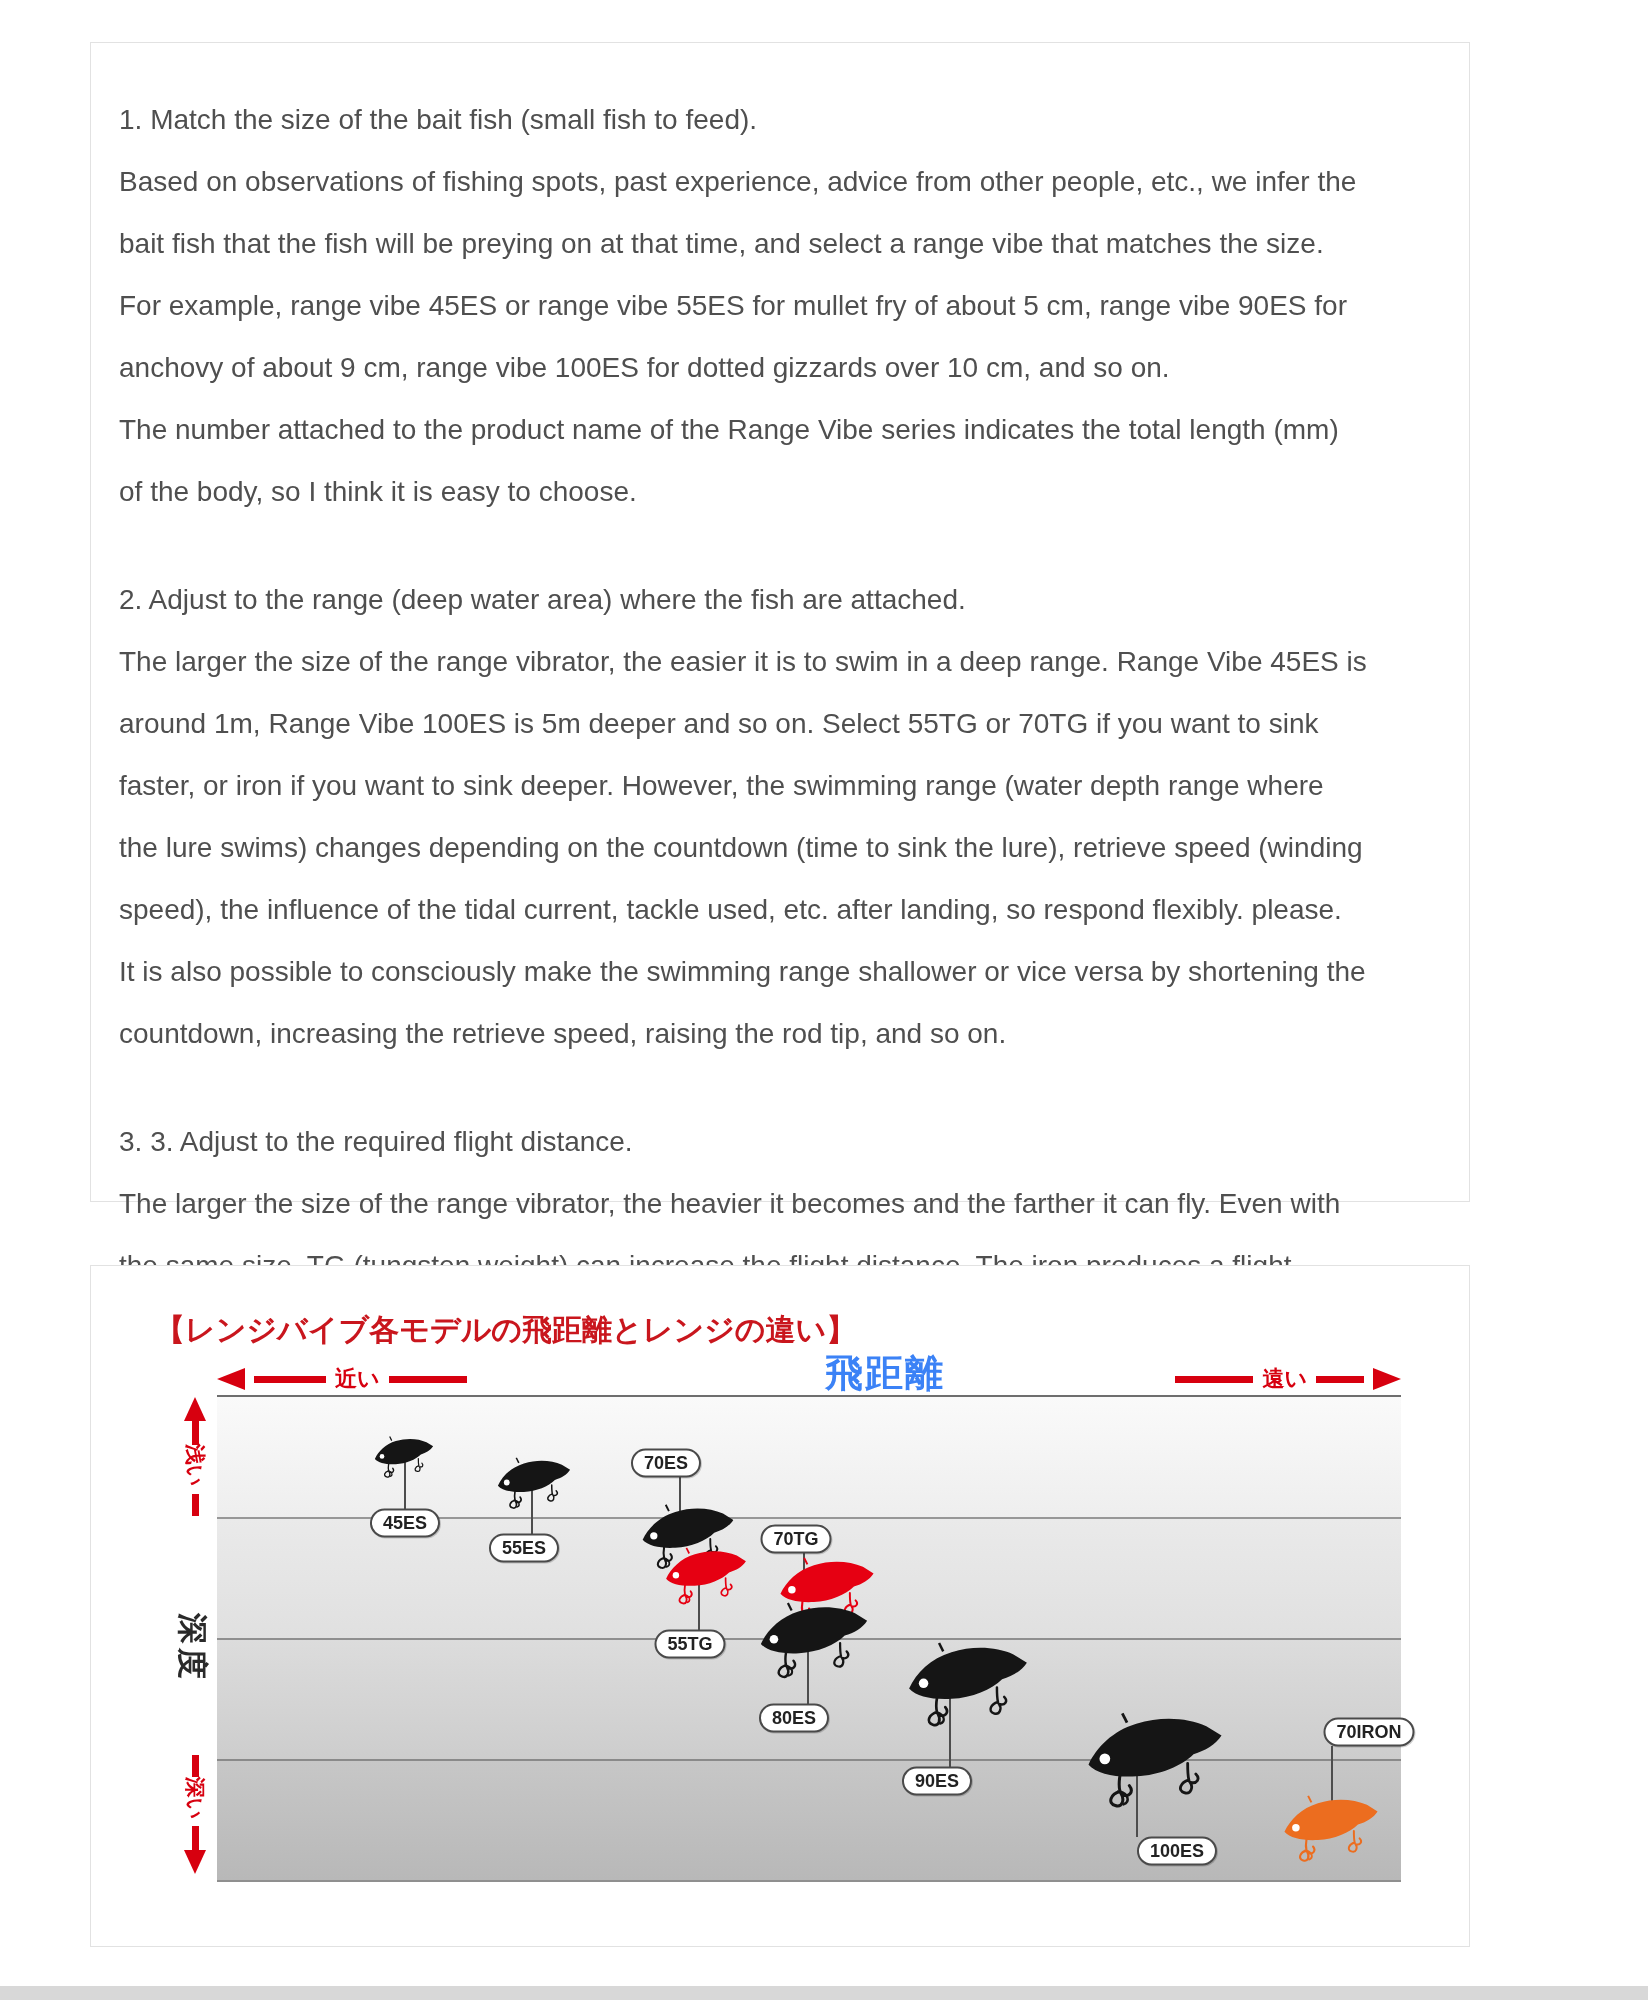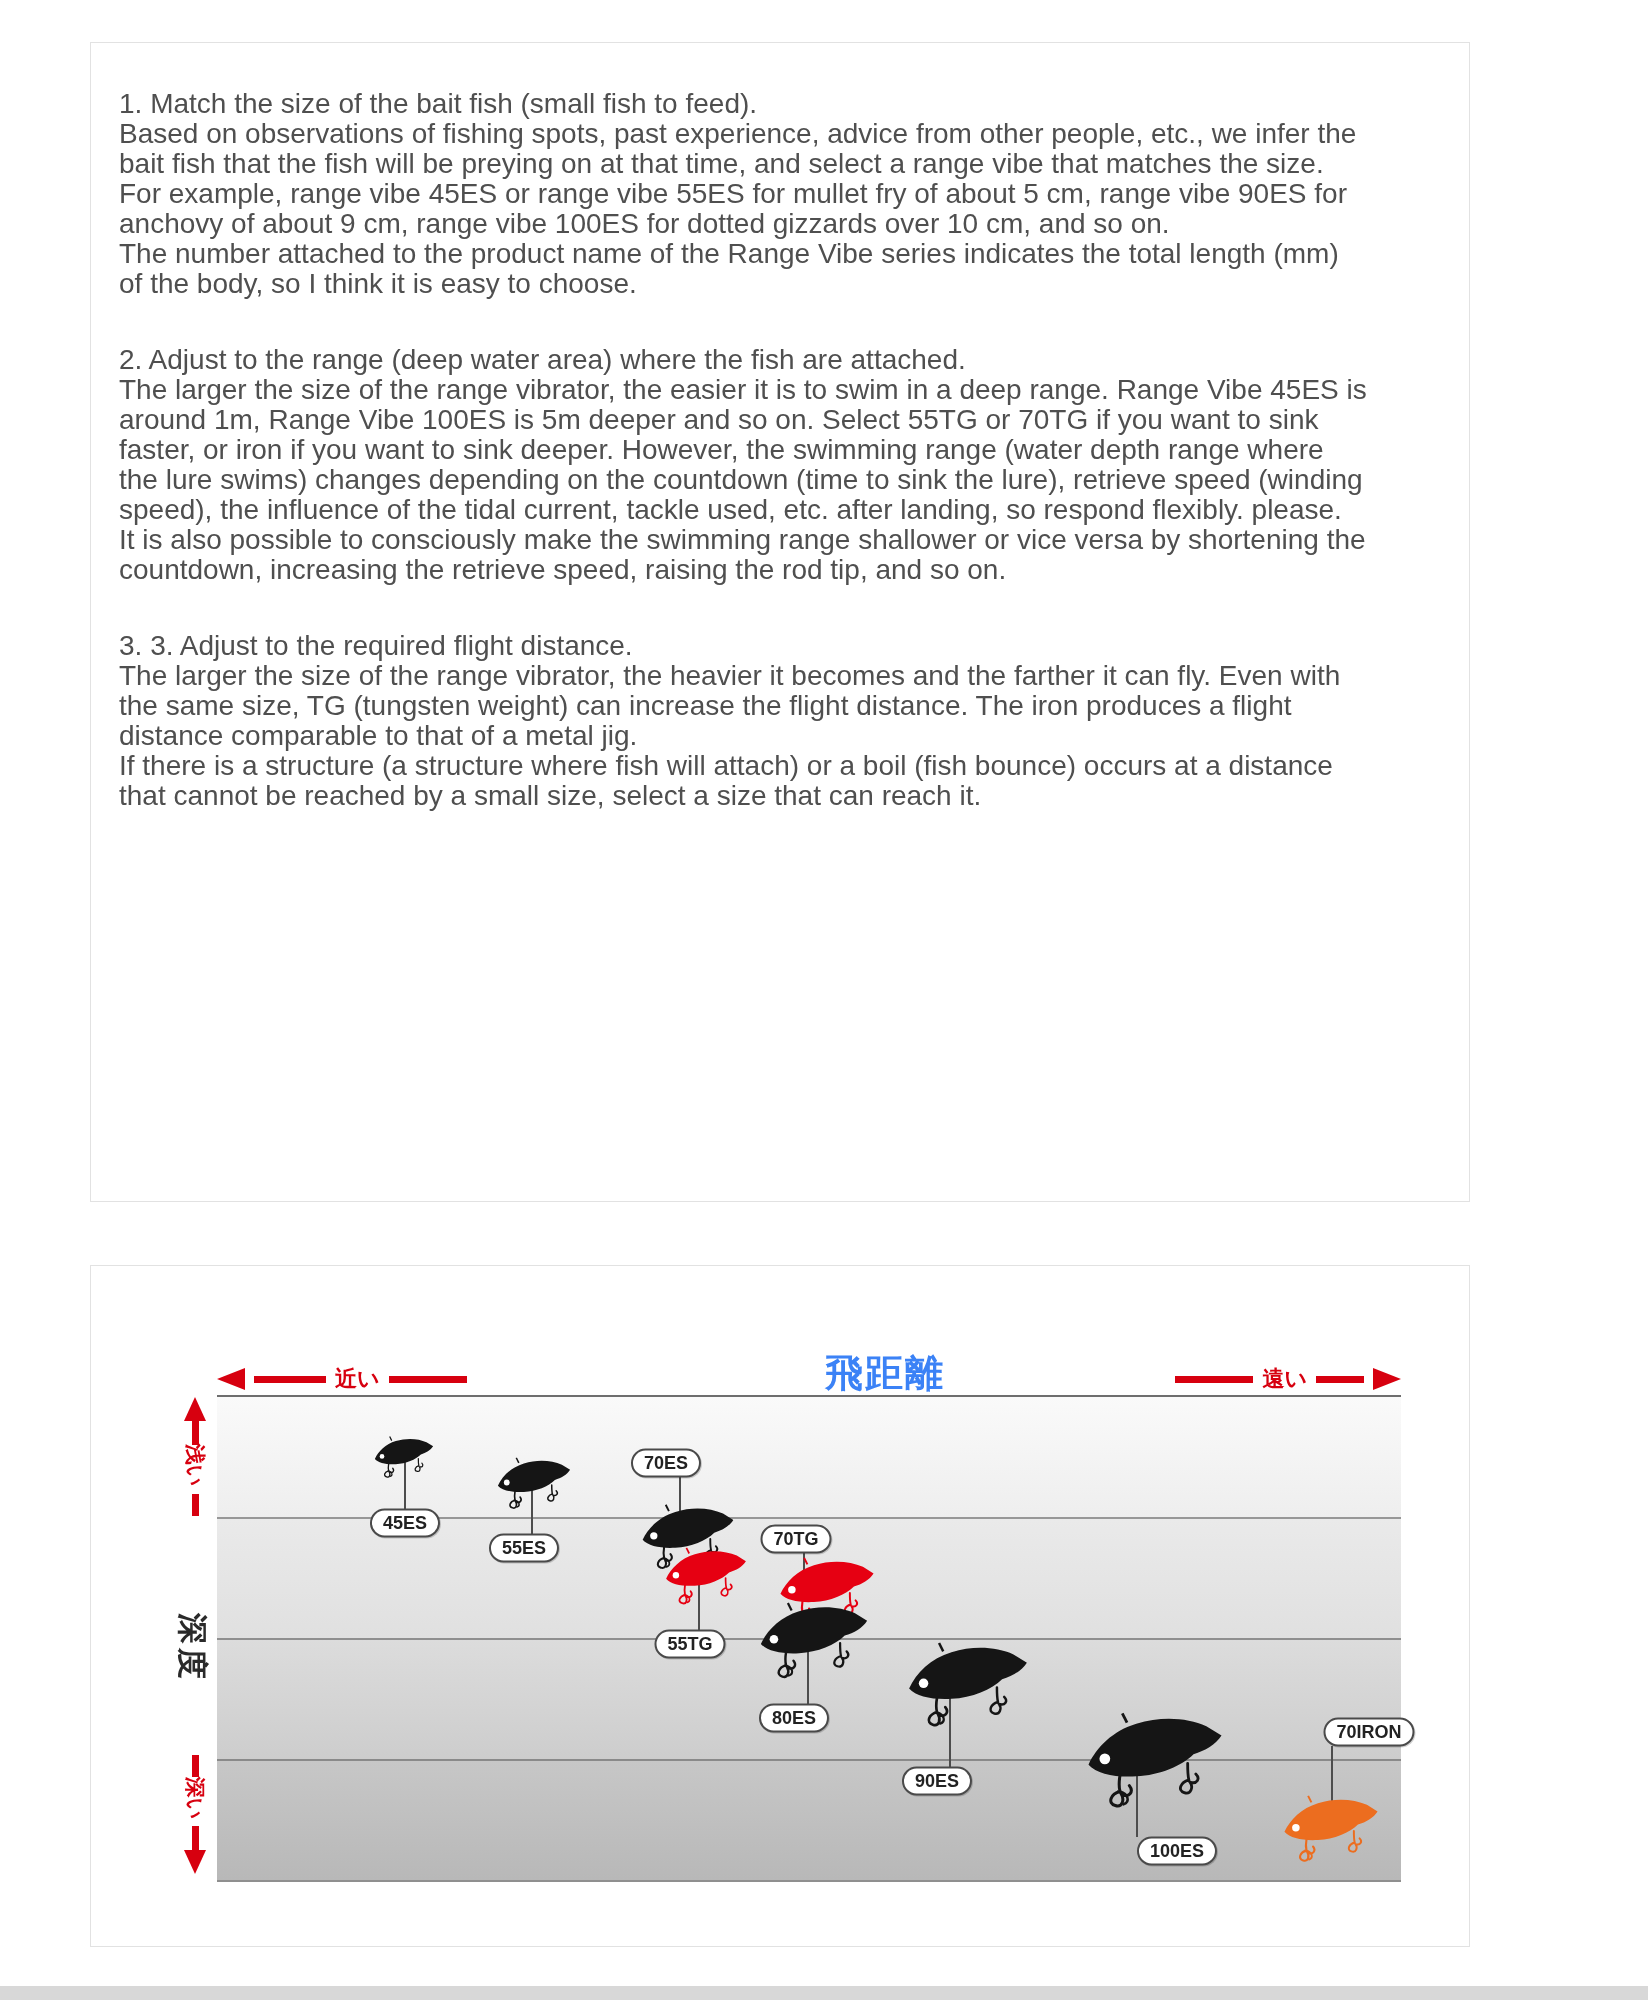--- a/index.html
+++ b/index.html
@@ -9,21 +9,21 @@
   }
   .card {
     position:absolute; background:#ffffff; border:1px solid #e2e2e2;
   }
   .card-intro { left:90px; top:42px; width:1378px; height:1158px; }
   .intro-inner { padding:46px 96px 0 28px; }
   .intro-heading {
     color:#c9161d; font-size:28px; font-weight:bold; line-height:46px; margin:0 0 2px 0;
   }
   .intro-paragraph {
-    color:#4f4f4f; font-size:28px; line-height:30px; margin:0 0 46px 0;
+    color:#4f4f4f; font-size:28px; line-height:62px; margin:0 0 46px 0;
     white-space:pre-line; width:1250px;
   }
   .card-diagram { left:90px; top:1265px; width:1378px; height:680px; }
   .diagram-title {
     position:absolute; left:64px; top:44px; color:#c9161d; font-size:30px; font-weight:bold;
   }
   .xaxis-label {
     position:absolute; left:694px; top:82px; width:200px; text-align:center;
     color:#3b82f6; font-size:38px; font-weight:bold; letter-spacing:2px;
   }
@@ -96,20 +96,21 @@
 The larger the size of the range vibrator, the easier it is to swim in a deep range. Range Vibe 45ES is around 1m, Range Vibe 100ES is 5m deeper and so on. Select 55TG or 70TG if you want to sink faster, or iron if you want to sink deeper. However, the swimming range (water depth range where the lure swims) changes depending on the countdown (time to sink the lure), retrieve speed (winding speed), the influence of the tidal current, tackle used, etc. after landing, so respond flexibly. please.
 It is also possible to consciously make the swimming range shallower or vice versa by shortening the countdown, increasing the retrieve speed, raising the rod tip, and so on.</p>
       <p class="intro-paragraph">3. 3. Adjust to the required flight distance.
 The larger the size of the range vibrator, the heavier it becomes and the farther it can fly. Even with the same size, TG (tungsten weight) can increase the flight distance. The iron produces a flight distance comparable to that of a metal jig.
 If there is a structure (a structure where fish will attach) or a boil (fish bounce) occurs at a distance that cannot be reached by a small size, select a size that can reach it.</p>
     </div>
   </div>
 
   <div class="card card-diagram">
 
+    <div class="diagram-title">【レンジバイブ各モデルの飛距離とレンジの違い】</div>
 
     <div class="xaxis-label">飛距離</div>
 
     <div class="arrow-row" style="left:126px; top:98px;">
       <span class="tri-left"></span>
       <span class="shaft-h" style="width:72px;"></span>
       <span class="txt">近い</span>
       <span class="shaft-h" style="width:78px;"></span>
     </div>
 

